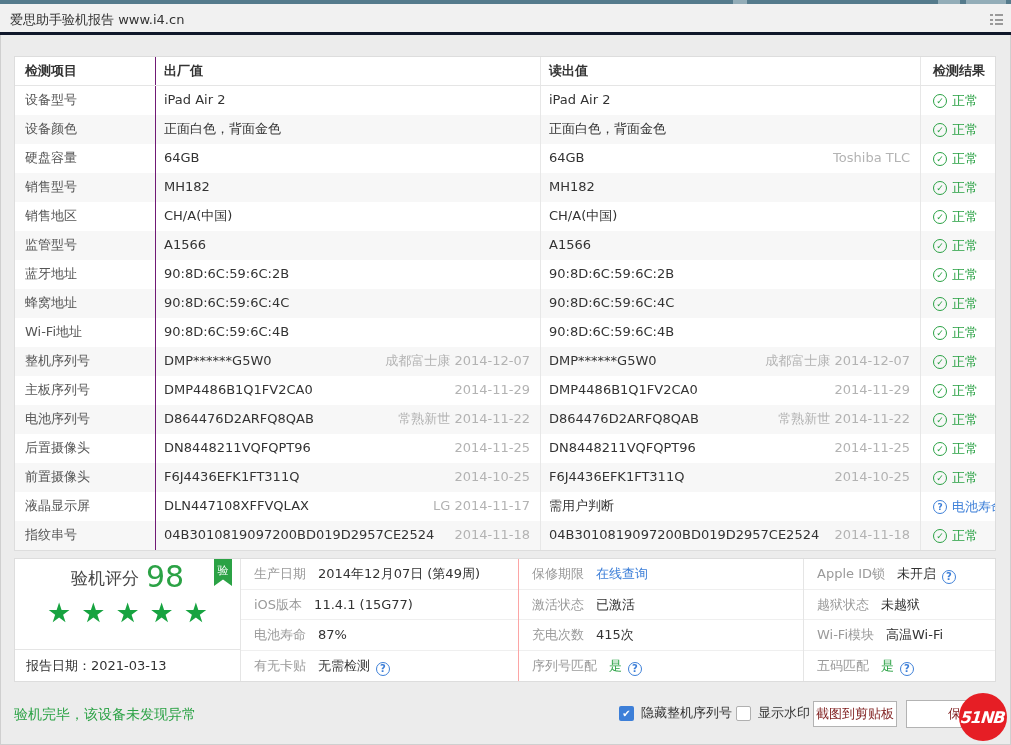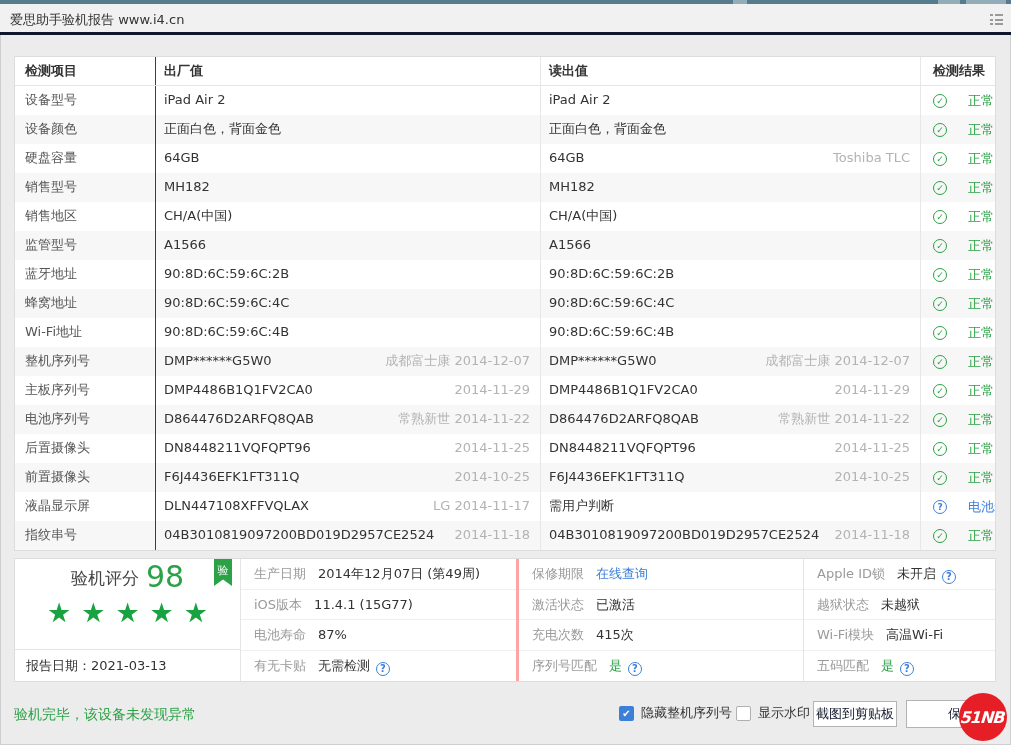--- a/index.html
+++ b/index.html
@@ -38,63 +38,63 @@
   .c-item    { width:141px; padding-left:10px; border-right:1px solid #701a75; color:#555; }
   .t-head .c-item { color:#333; }
   .c-factory { width:385px; padding:0 10px 0 8px; border-right:1px solid #e7e7e7;
     display:flex; justify-content:space-between; }
   .c-read    { width:380px; padding:0 10px 0 8px; border-right:1px solid #e7e7e7;
     display:flex; justify-content:space-between; }
   .c-result  { flex:1; padding-left:12px; display:flex; align-items:center; }
   .note { color:#b3b3b3; }
   .r-icon { width:14px; height:14px; border-radius:50%; border:1px solid #2ba245; color:#2ba245;
     font-size:9px; line-height:12px; text-align:center; flex:0 0 14px; }
-  .r-text { margin-left:21px; color:#2ba245; }
+  .r-text { margin-left:5px; color:#2ba245; }
   .r-icon.help { border-color:#3d7fd8; color:#3d7fd8; font-weight:bold; }
   .r-text.help { color:#3d7fd8; cursor:pointer; }
 
   
   .bottom-card { position:absolute; left:14px; top:558px; width:982px; height:124px;
     background:#fff; border:1px solid #ddd; }
   .score-panel { position:absolute; left:0; top:0; width:226px; height:122px;
     border-right:1px solid #e5e5e5; }
   .badge { position:absolute; top:0; right:8px; width:18px; height:27px; background:#2ba245;
     color:#fff; font-size:11px; text-align:center; padding-top:4px;
     clip-path:polygon(0 0,100% 0,100% 100%,50% 76%,0 100%); }
   .score-line { text-align:center; font-size:17px; color:#444; }
   .score-num { font-size:30px; color:#2ba245; margin-left:7px; vertical-align:-3px; }
   .stars { text-align:center; margin-top:3px; color:#17a340; font-size:27px; letter-spacing:10px;
     padding-left:10px; }
   .report-date { position:absolute; left:0; bottom:0; width:100%; height:32px; line-height:31px;
     border-top:1px solid #e5e5e5; padding-left:11px; color:#333; }
 
   .details-grid { position:absolute; left:226px; top:0; right:0; bottom:0; display:flex; }
   .d-col { display:flex; flex-direction:column; }
-  .d-col1 { width:278px; border-right:3px solid #fca5a5; }
+  .d-col1 { width:278px; border-right:1px solid #fca5a5; }
   .d-col2 { width:285px; border-right:1px solid #e5e5e5; }
   .d-col3 { flex:1; }
   .d-cell { height:31px; line-height:30px; padding-left:13px; border-bottom:1px solid #efefef;
     white-space:nowrap; overflow:hidden; }
   .d-col .d-cell:last-child { border-bottom:none; }
   .d-label { color:#9a9a9a; margin-right:12px; }
   .d-value { color:#333; }
   .d-value.link { color:#3d7fd8; cursor:pointer; }
   .d-value.green { color:#2ba245; }
   .q-icon { display:inline-block; width:14px; height:14px; border-radius:50%;
     border:1px solid #3d7fd8; color:#3d7fd8; font-size:10px; line-height:12px; font-weight:bold;
     text-align:center; margin-left:6px; vertical-align:-2px; cursor:pointer; }
 
   
   .status-text { position:absolute; left:14px; top:706px; color:#2ba245; font-size:14px;text-align:right; }
   .cb-group { position:absolute; top:704px; display:flex; align-items:center; cursor:pointer; }
   .cb-hide { left:619px; } .cb-wm { left:736px; }
   .cb-box { width:15px; height:15px; border-radius:2px; margin-right:7px; }
   .cb-box.checked { background:#3d7fd8; color:#fff; font-size:10px; line-height:15px; text-align:center; }
   .cb-box.unchecked { background:#fff; border:1px solid #b0b0b0; }
-  .btn { position:absolute; background:#fff; border:1px solid #b3b3b3; color:#0f172a; font-size:13px;
+  .btn { position:absolute; background:#fff; border:1px solid #b3b3b3; color:#7f1d1d; font-size:13px;
     font-family:inherit; cursor:pointer; }
   .btn-shot { left:813px; top:701px; width:84px; height:26px; }
   .btn-save { left:906px; top:700px; width:90px; height:28px; text-align:center; padding-left:20px; }
   .logo { position:absolute; left:959px; top:693px; width:48px; height:48px; border-radius:50%;
     background:#e61e25; display:flex; align-items:center; justify-content:center; z-index:5; }
   .logo span { color:#fff; font-weight:bold; font-style:italic; font-size:16px;
     transform:skewX(-6deg); letter-spacing:-1px; }
 </style>
 </head>
 <body>

